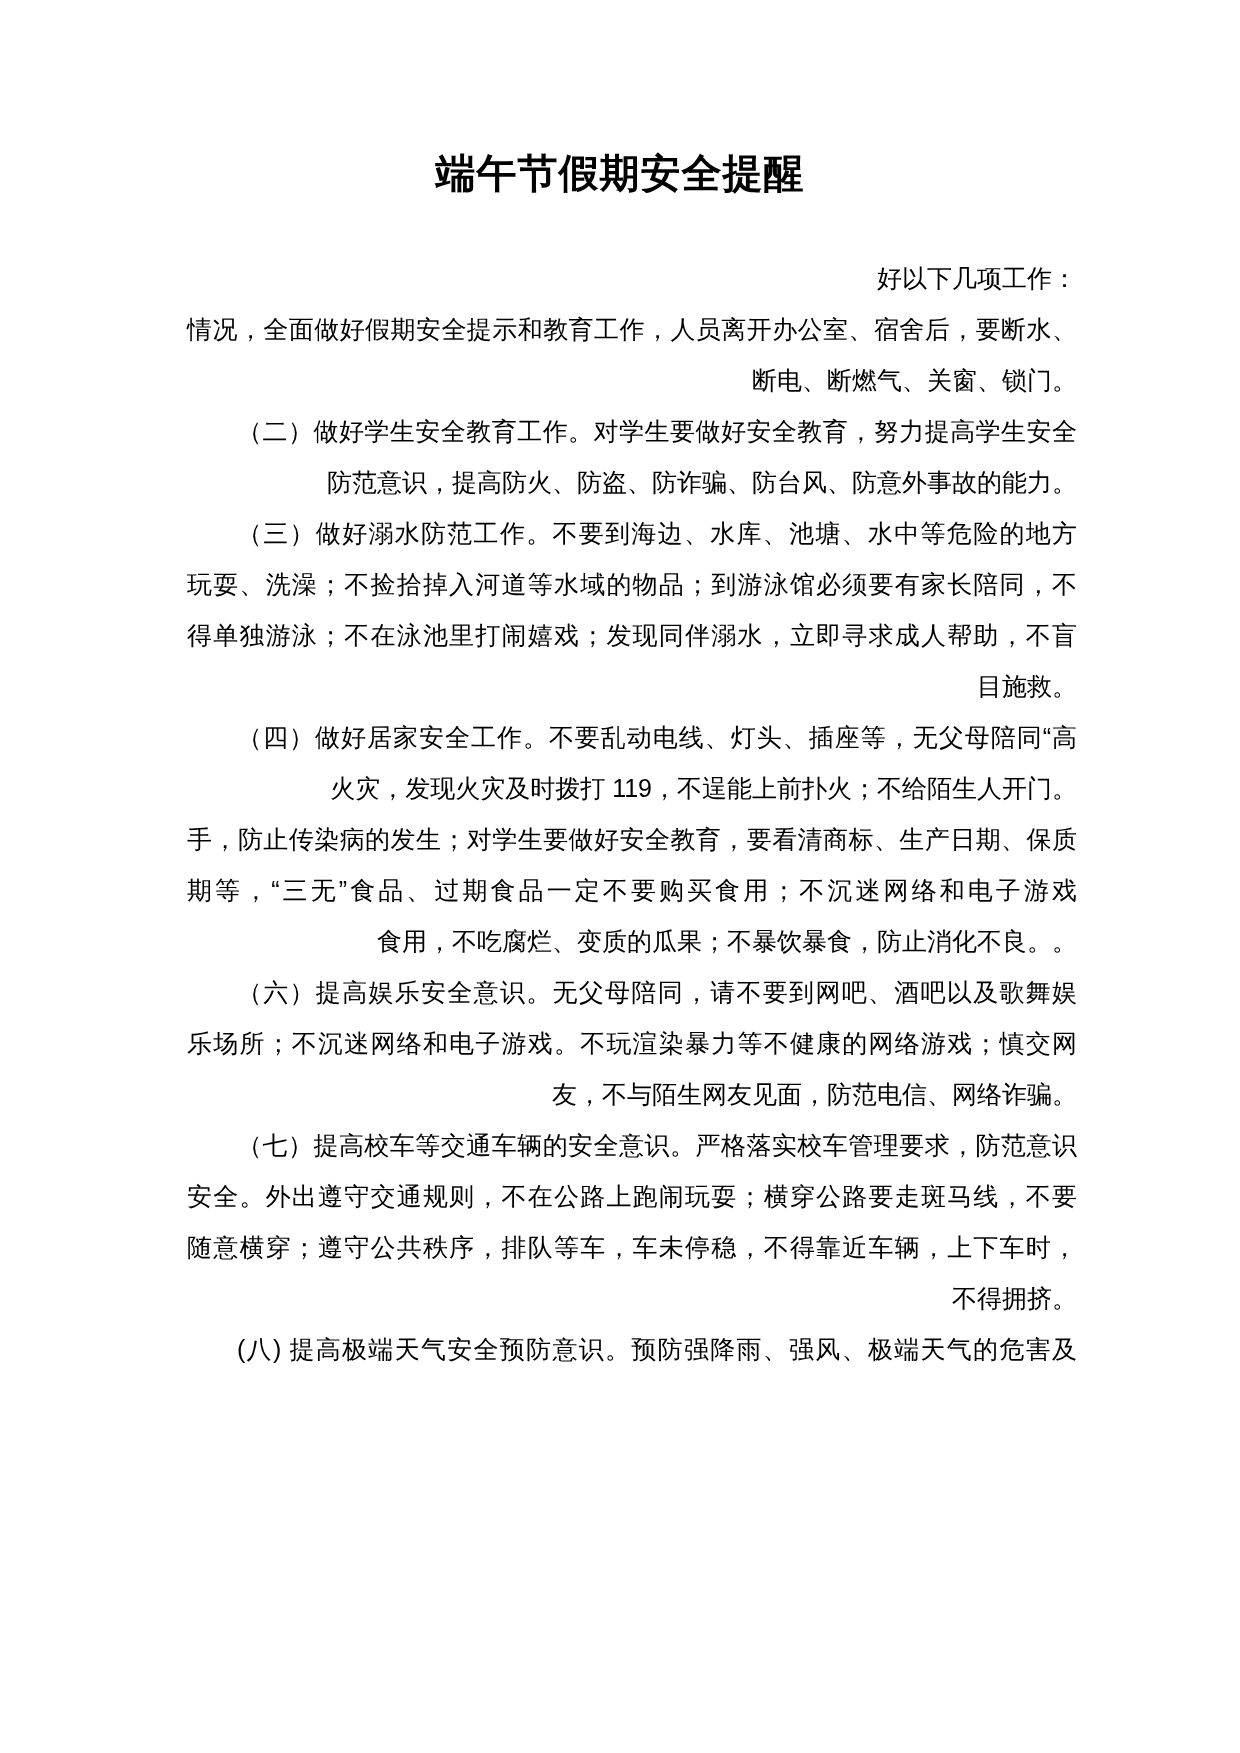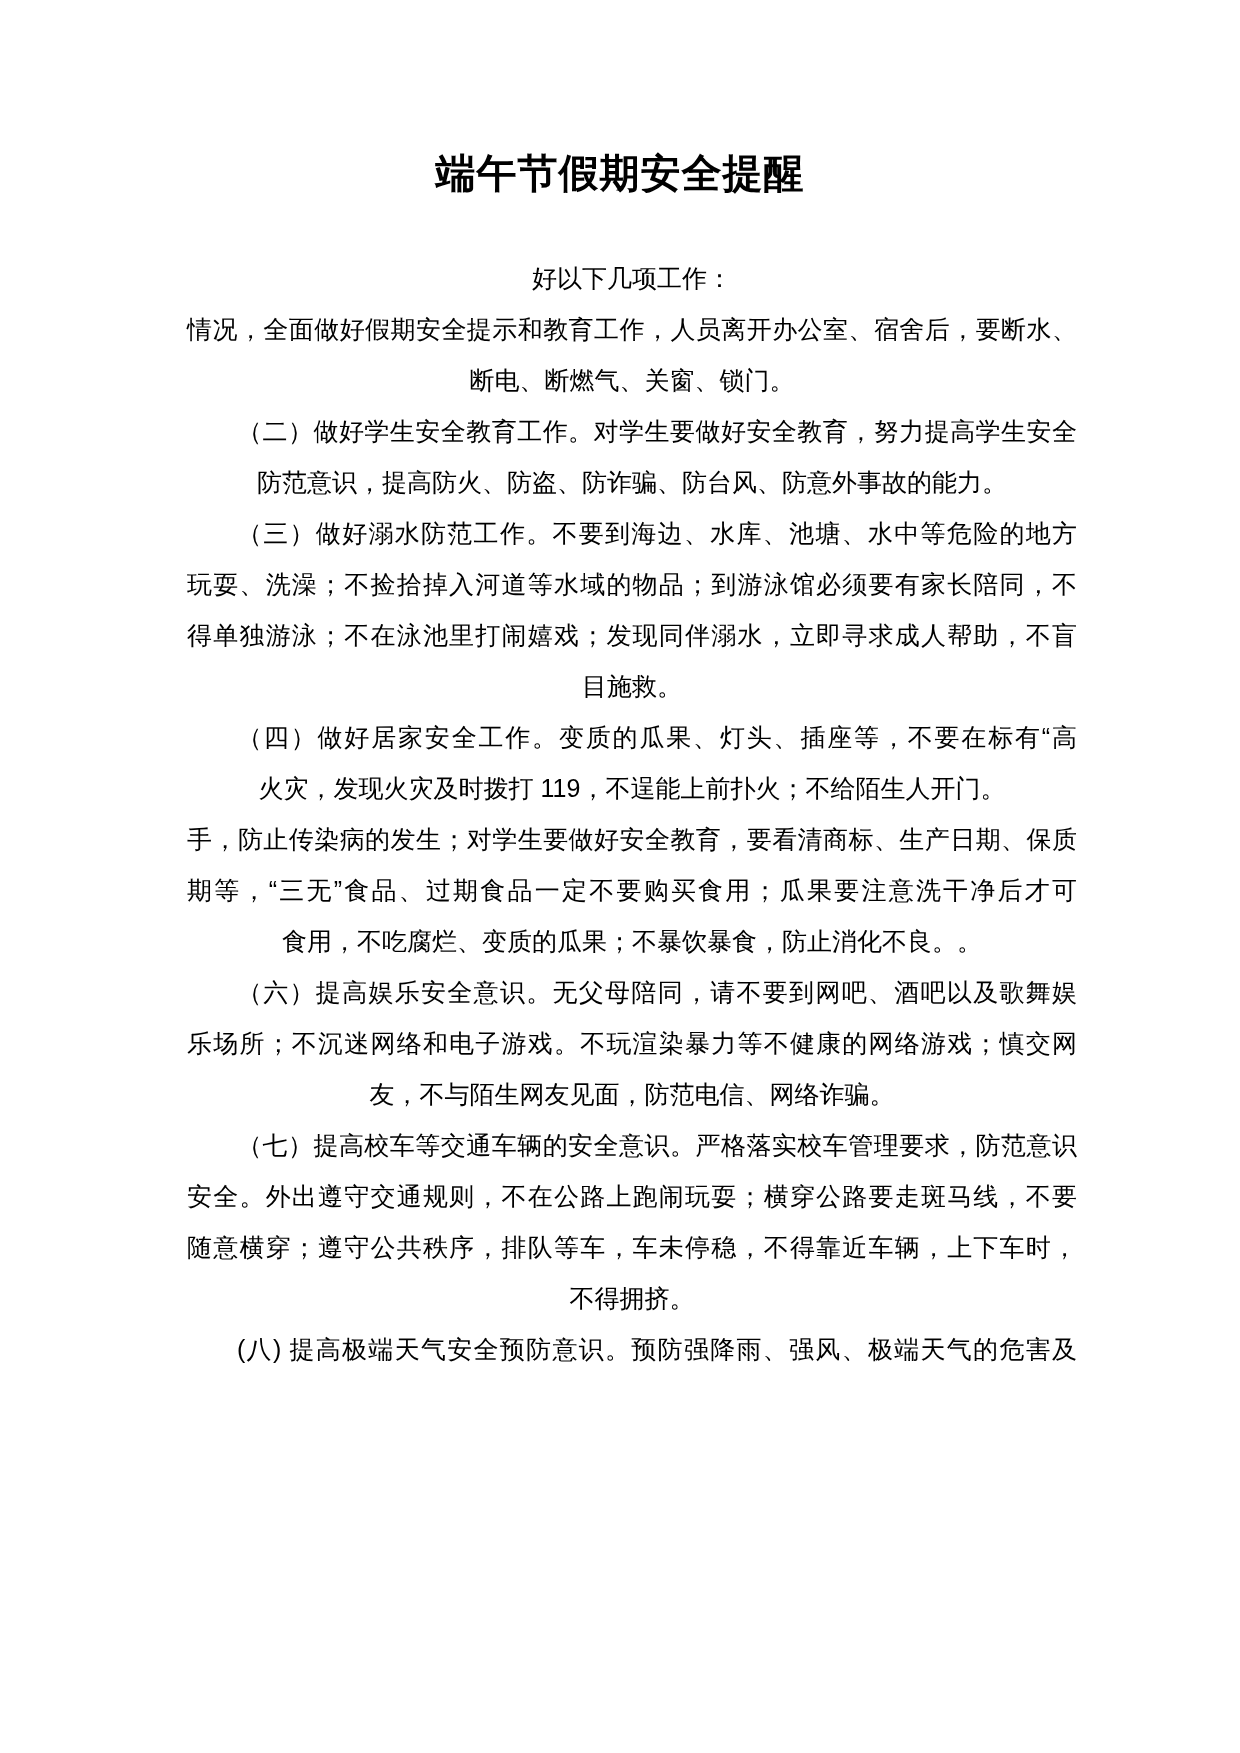--- a/index.html
+++ b/index.html
@@ -31,21 +31,21 @@
     position: absolute;
     top: 253px;
     left: 187px;
     width: 890px;
   }
   .line {
     height: 51px;
     line-height: 51px;
     font-size: 25px;
     color: #000000;
-    text-align: center;
+    text-align: right;
   }
   .line.just {
     text-align: justify;
     text-align-last: justify;
   }
   .line.indent {
     text-indent: 50px;
   }
 </style>
 </head>
@@ -56,24 +56,24 @@
   <div class="doc-body">
       <div class="line">好以下几项工作：</div>
       <div class="line just">情况，全面做好假期安全提示和教育工作，人员离开办公室、宿舍后，要断水、</div>
       <div class="line">断电、断燃气、关窗、锁门。</div>
       <div class="line indent just">（二）做好学生安全教育工作。对学生要做好安全教育，努力提高学生安全</div>
       <div class="line">防范意识，提高防火、防盗、防诈骗、防台风、防意外事故的能力。</div>
       <div class="line indent just">（三）做好溺水防范工作。不要到海边、水库、池塘、水中等危险的地方</div>
       <div class="line just">玩耍、洗澡；不捡拾掉入河道等水域的物品；到游泳馆必须要有家长陪同，不</div>
       <div class="line just">得单独游泳；不在泳池里打闹嬉戏；发现同伴溺水，立即寻求成人帮助，不盲</div>
       <div class="line">目施救。</div>
-      <div class="line indent just">（四）做好居家安全工作。变质的瓜果、灯头、插座等，不要在标有“高</div>
+      <div class="line indent just">（四）做好居家安全工作。不要乱动电线、灯头、插座等，无父母陪同“高</div>
       <div class="line">火灾，发现火灾及时拨打 119，不逞能上前扑火；不给陌生人开门。</div>
       <div class="line just">手，防止传染病的发生；对学生要做好安全教育，要看清商标、生产日期、保质</div>
-      <div class="line just">期等，“三无”食品、过期食品一定不要购买食用；瓜果要注意洗干净后才可</div>
+      <div class="line just">期等，“三无”食品、过期食品一定不要购买食用；不沉迷网络和电子游戏</div>
       <div class="line">食用，不吃腐烂、变质的瓜果；不暴饮暴食，防止消化不良。。</div>
       <div class="line indent just">（六）提高娱乐安全意识。无父母陪同，请不要到网吧、酒吧以及歌舞娱</div>
       <div class="line just">乐场所；不沉迷网络和电子游戏。不玩渲染暴力等不健康的网络游戏；慎交网</div>
       <div class="line">友，不与陌生网友见面，防范电信、网络诈骗。</div>
       <div class="line indent just">（七）提高校车等交通车辆的安全意识。严格落实校车管理要求，防范意识</div>
       <div class="line just">安全。外出遵守交通规则，不在公路上跑闹玩耍；横穿公路要走斑马线，不要</div>
       <div class="line just">随意横穿；遵守公共秩序，排队等车，车未停稳，不得靠近车辆，上下车时，</div>
       <div class="line">不得拥挤。</div>
       <div class="line indent just">(八) 提高极端天气安全预防意识。预防强降雨、强风、极端天气的危害及</div>
     </div>

